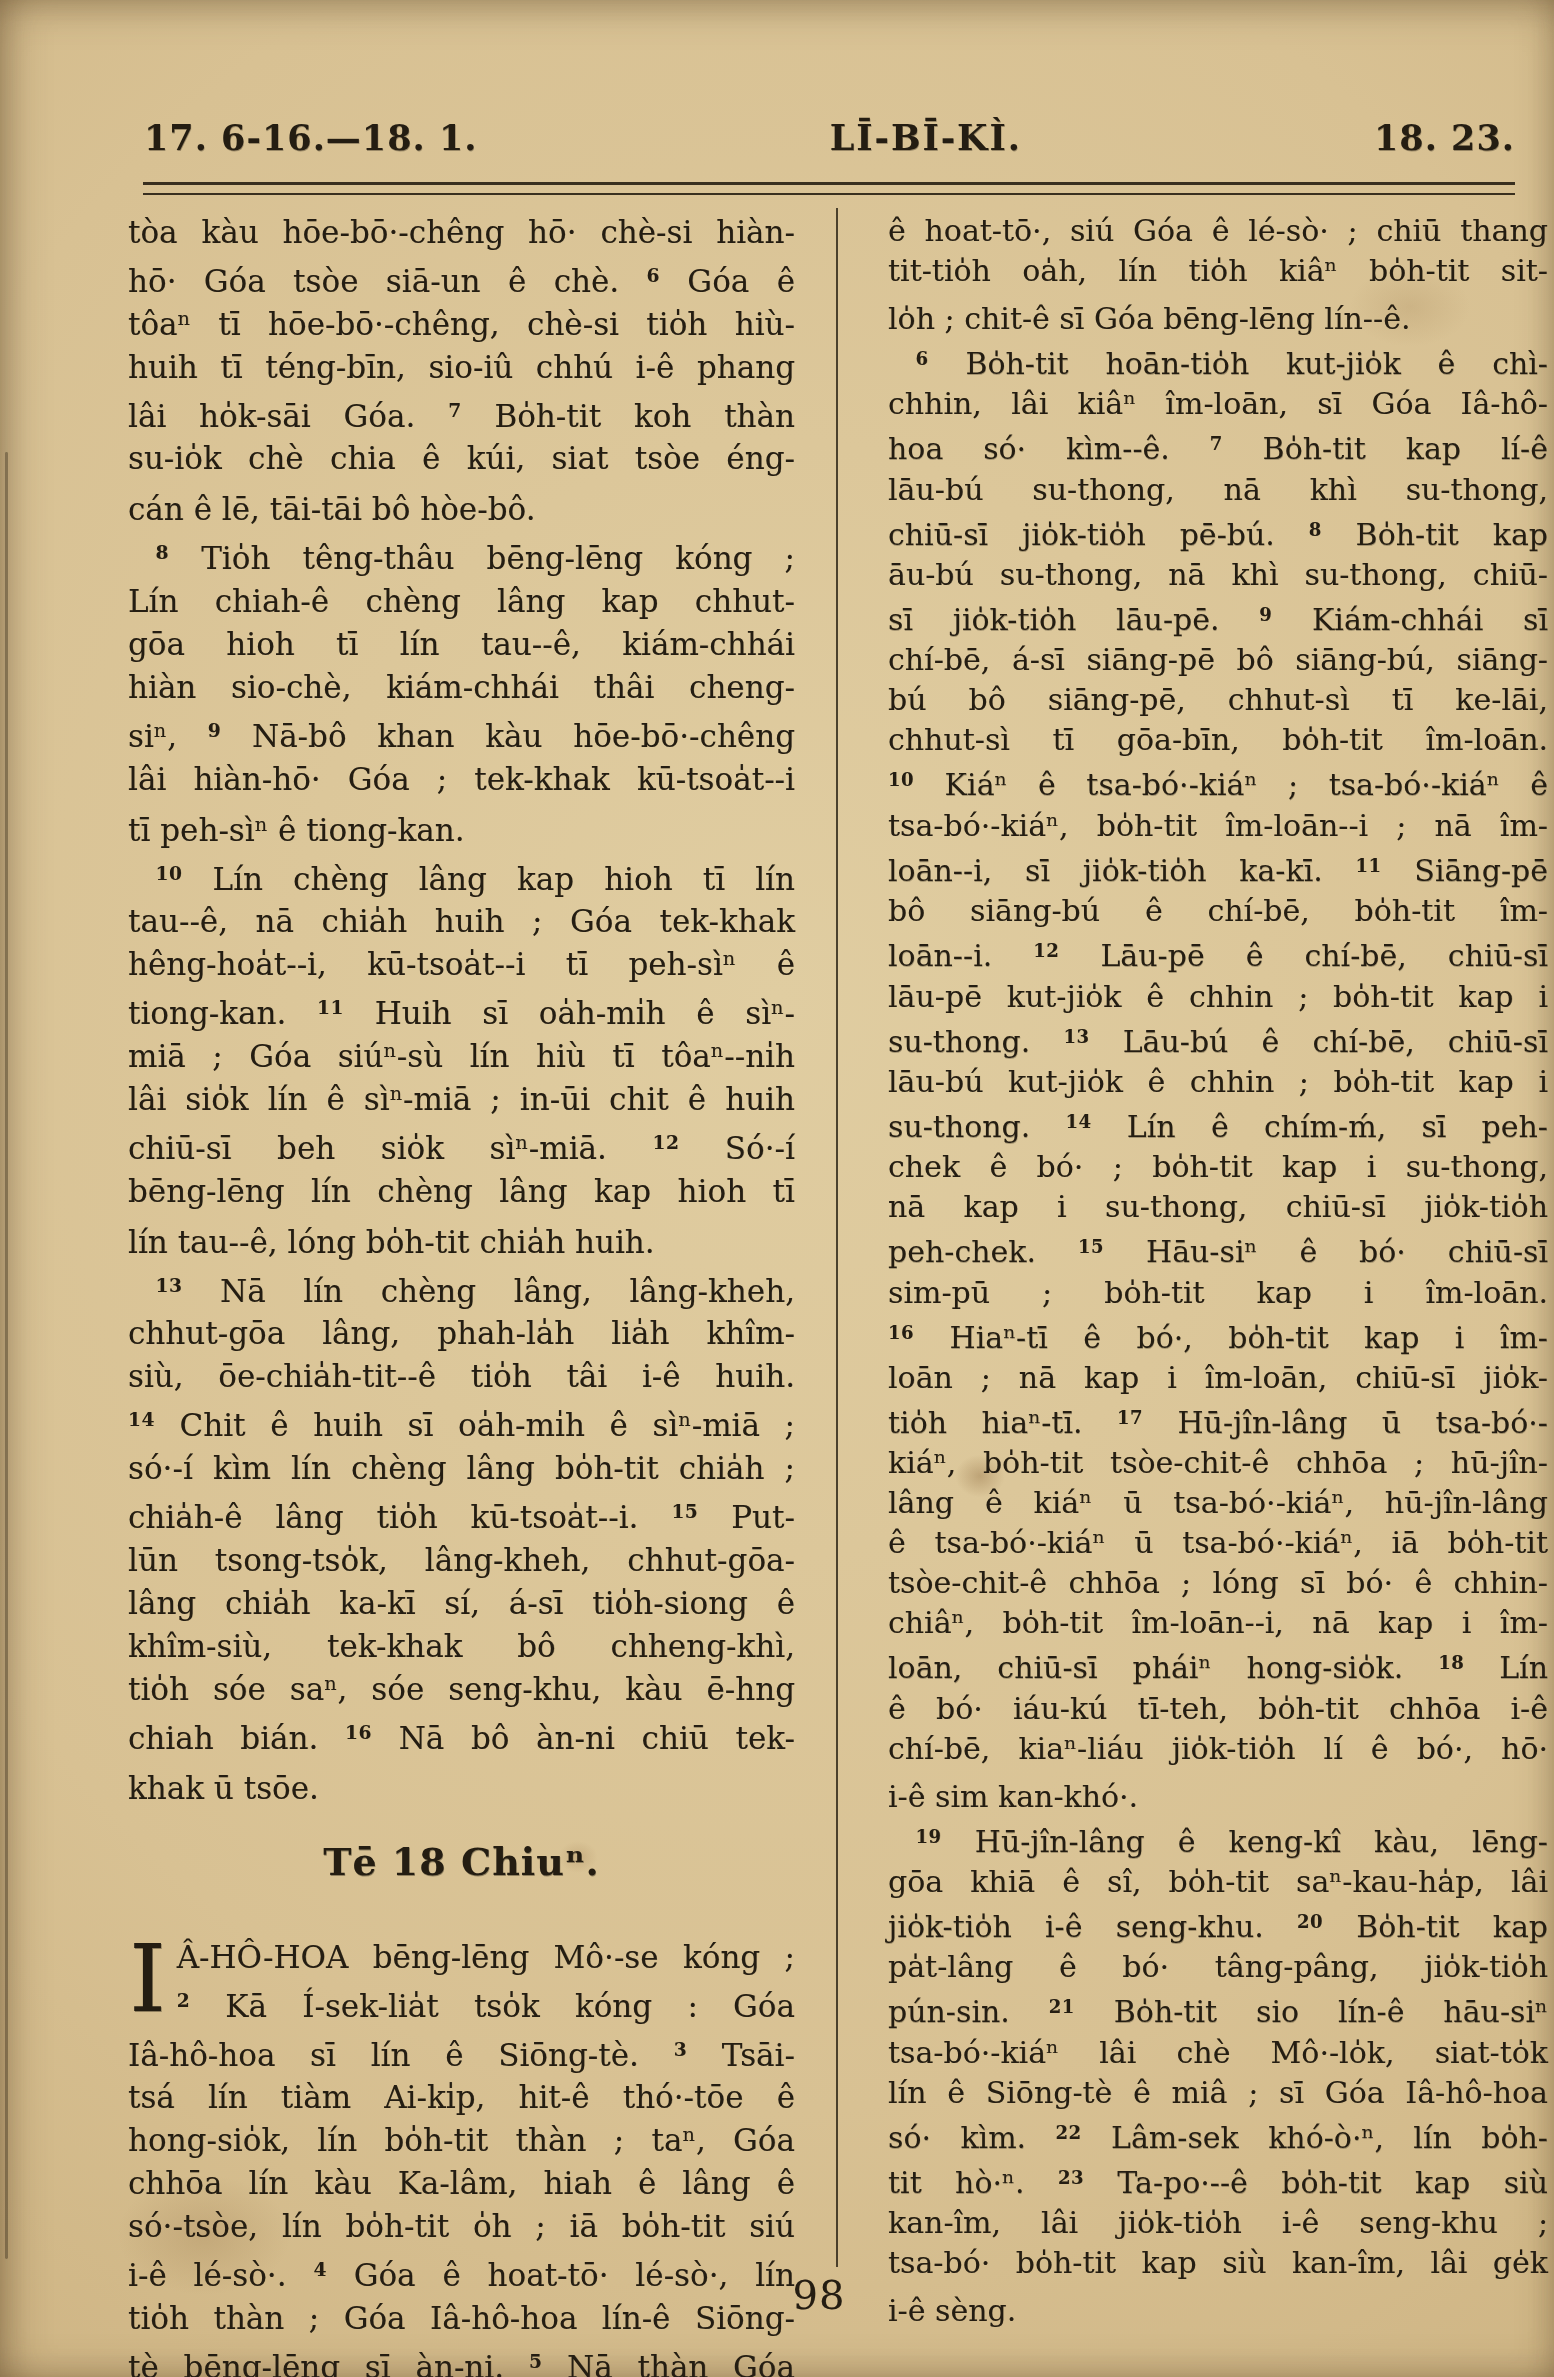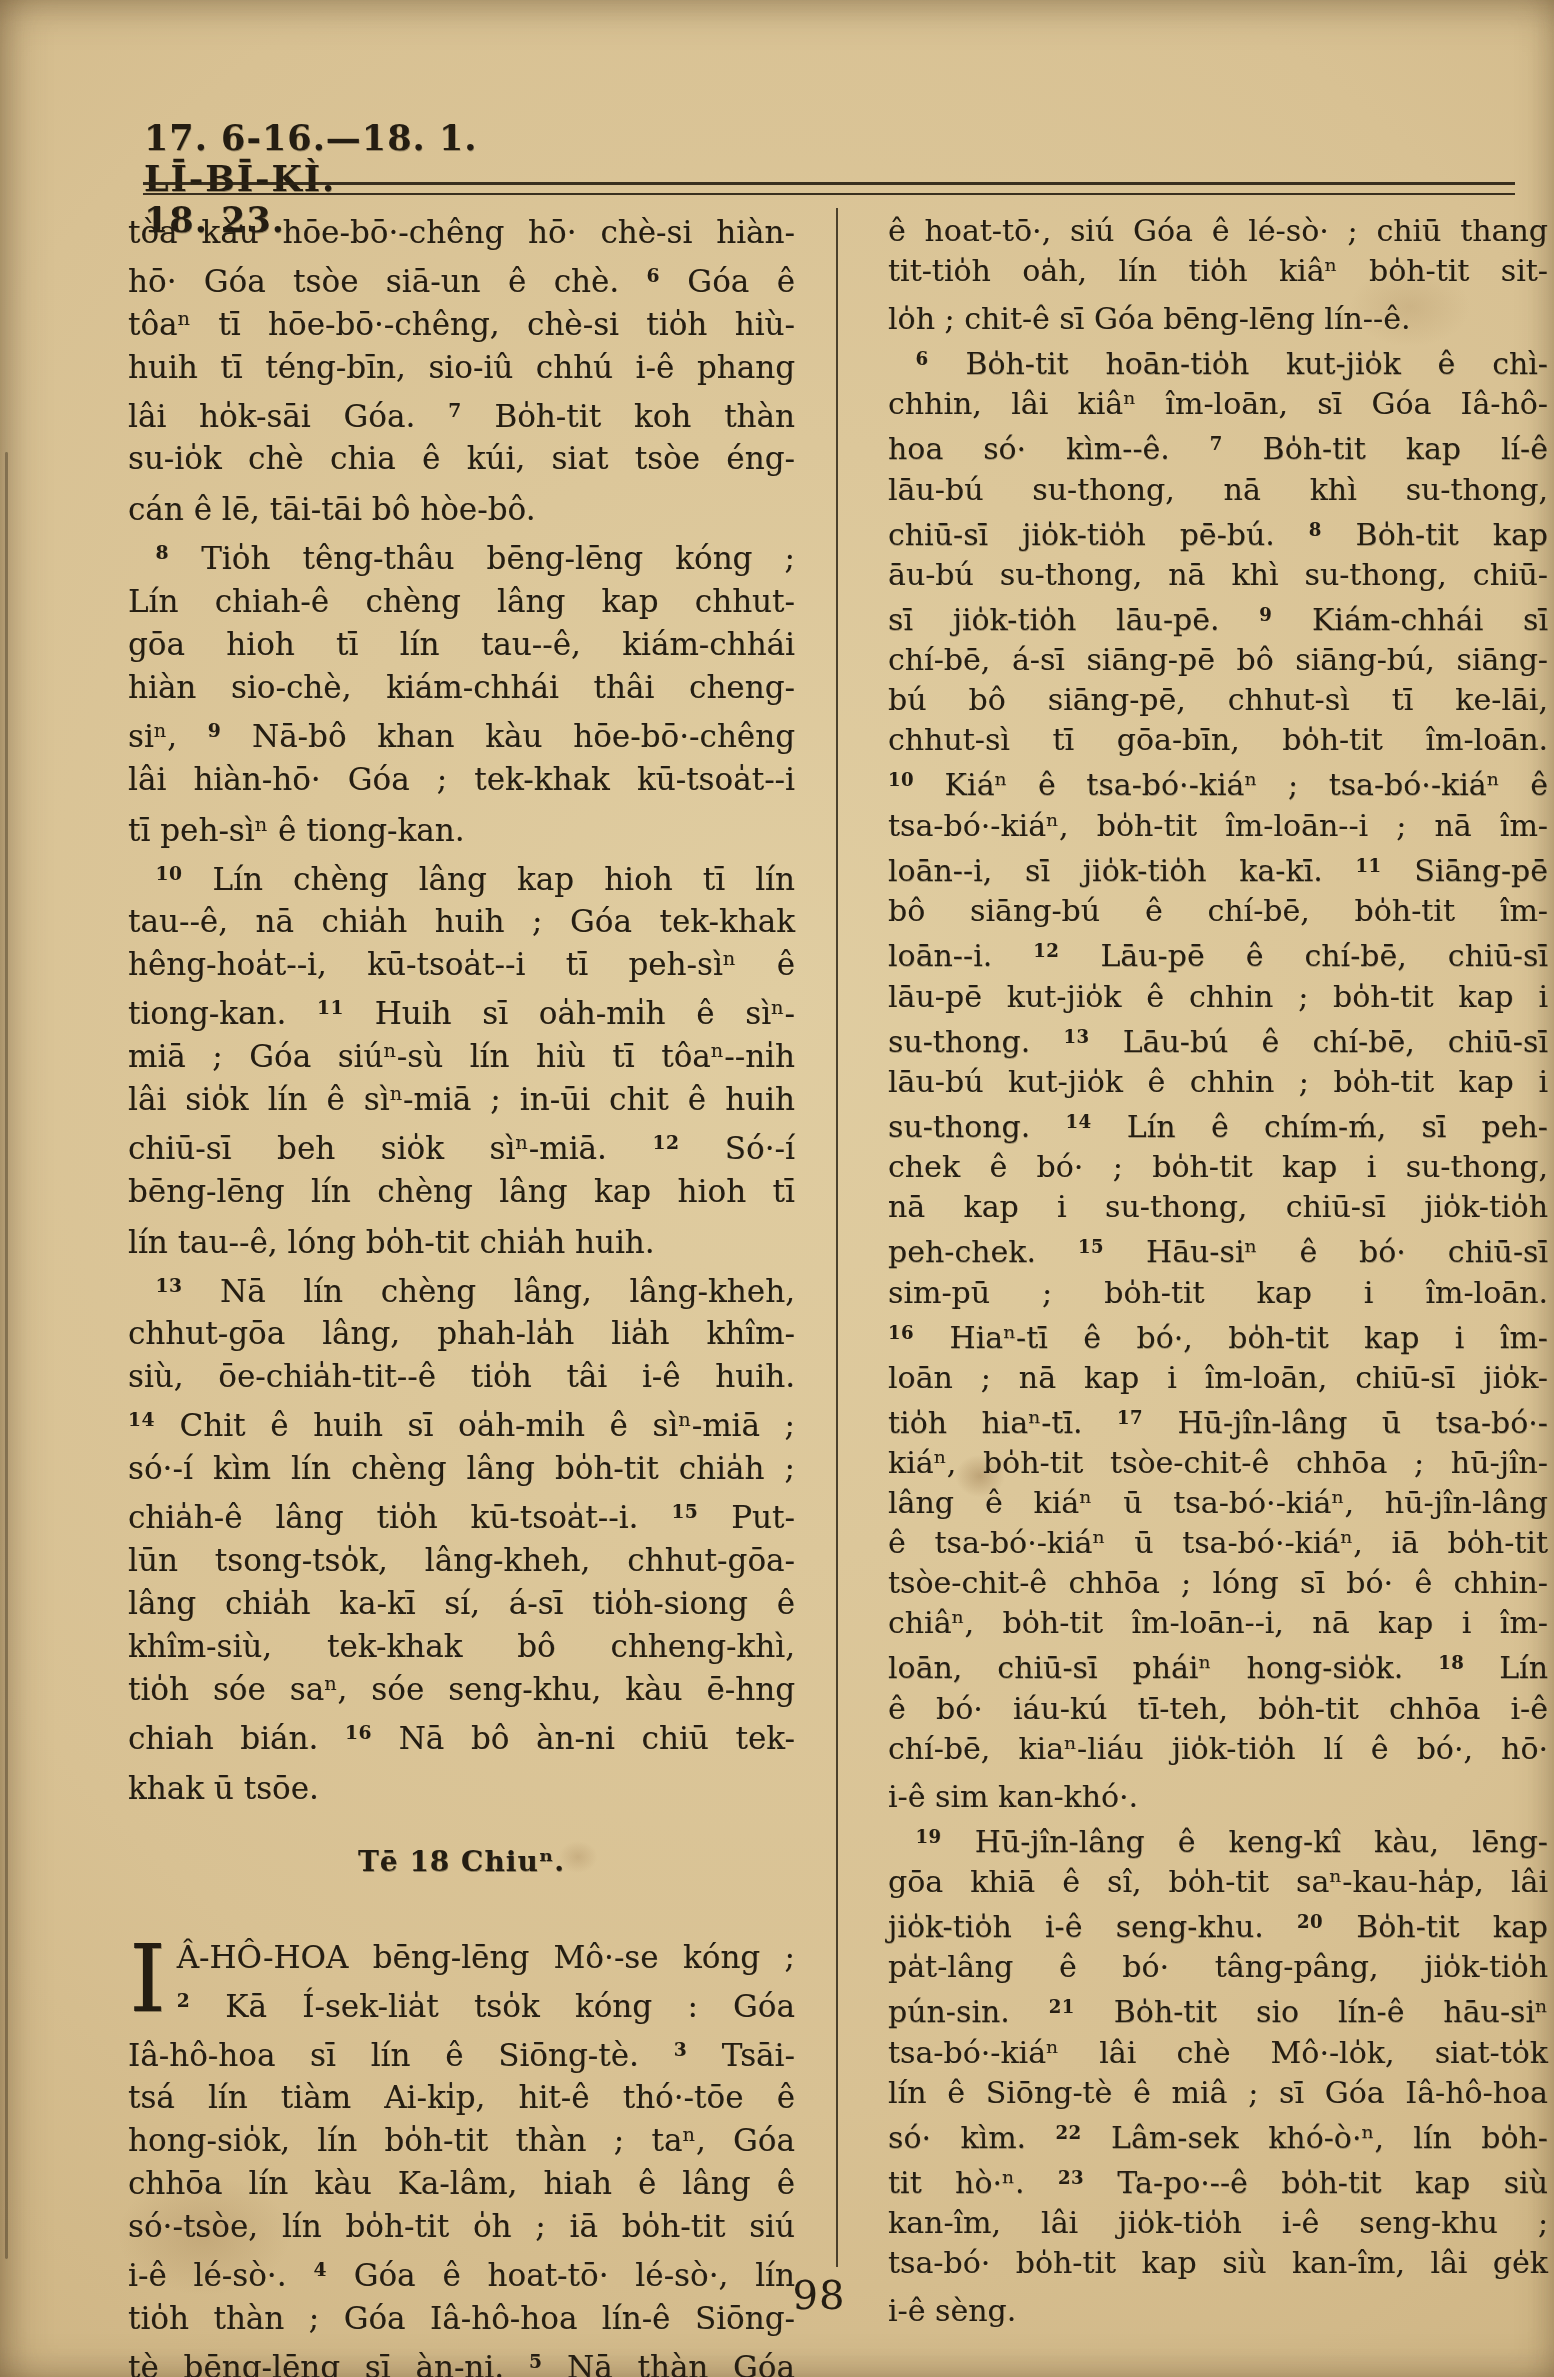--- a/index.html
+++ b/index.html
@@ -31,21 +31,20 @@
   .edge-line{
     position:absolute;left:4.8px;top:452px;width:2.9px;height:1807px;
     background:rgba(40,28,14,.35);border-radius:1.4px;
   }
   
   .runhead{
     position:absolute;top:117px;left:144px;width:1371px;
     display:flex;justify-content:space-between;align-items:baseline;
     font-size:35px;font-weight:700;letter-spacing:1px;
     text-shadow:0.5px 0.5px 0 rgba(36,29,18,.35);
-    flex-direction:column;
   }
   .runhead .mid{letter-spacing:1.9px;}
   .rule{
     position:absolute;left:143px;width:1372px;background:#2b2315;opacity:.92;
   }
   .rule.r1{top:182px;height:3.3px;}
   .rule.r2{top:193px;height:2.4px;}
   .divider{
     position:absolute;left:836px;top:208px;width:2.4px;height:2059px;
     background:#2b2315;opacity:.82;
@@ -60,21 +59,21 @@
   .para{margin:0;}
   .line{text-align:justify;text-align-last:justify;}
   .line.end{text-align:last left;text-align-last:left;margin-top:8px;}
   .line.ind{text-indent:27.6px;}
   sup.vn{
     font-size:.60em;font-weight:700;vertical-align:.52em;
     letter-spacing:0.5px;
   }
   .chap{
     font-weight:700;text-align:center;
-    font-size:28px;letter-spacing:1px;
+    font-size:38px;letter-spacing:1px;
     margin:29.5px 0 53px 0;
     text-shadow:0.5px 0.5px 0 rgba(36,29,18,.4);
   }
   .dropcap{
     float:left;
     font-size:94px;line-height:.80;
     padding:4.8px 10.5px 0 1px;
     text-shadow:0.7px 0.7px 0 rgba(36,29,18,.4);
   }
   .folio{

